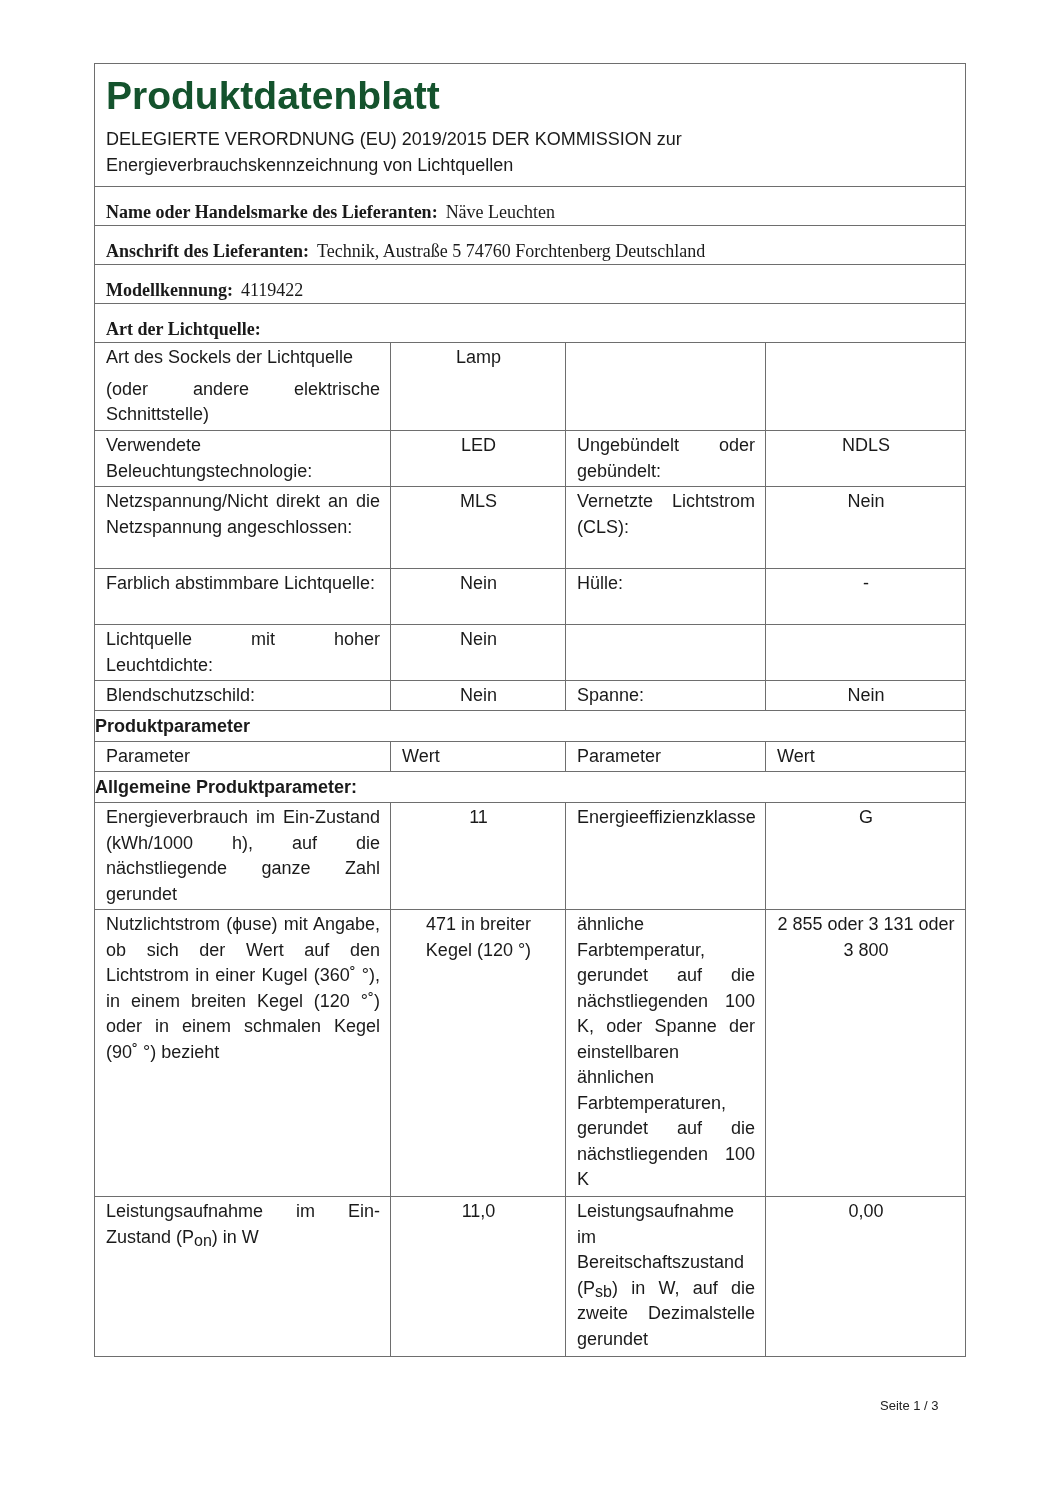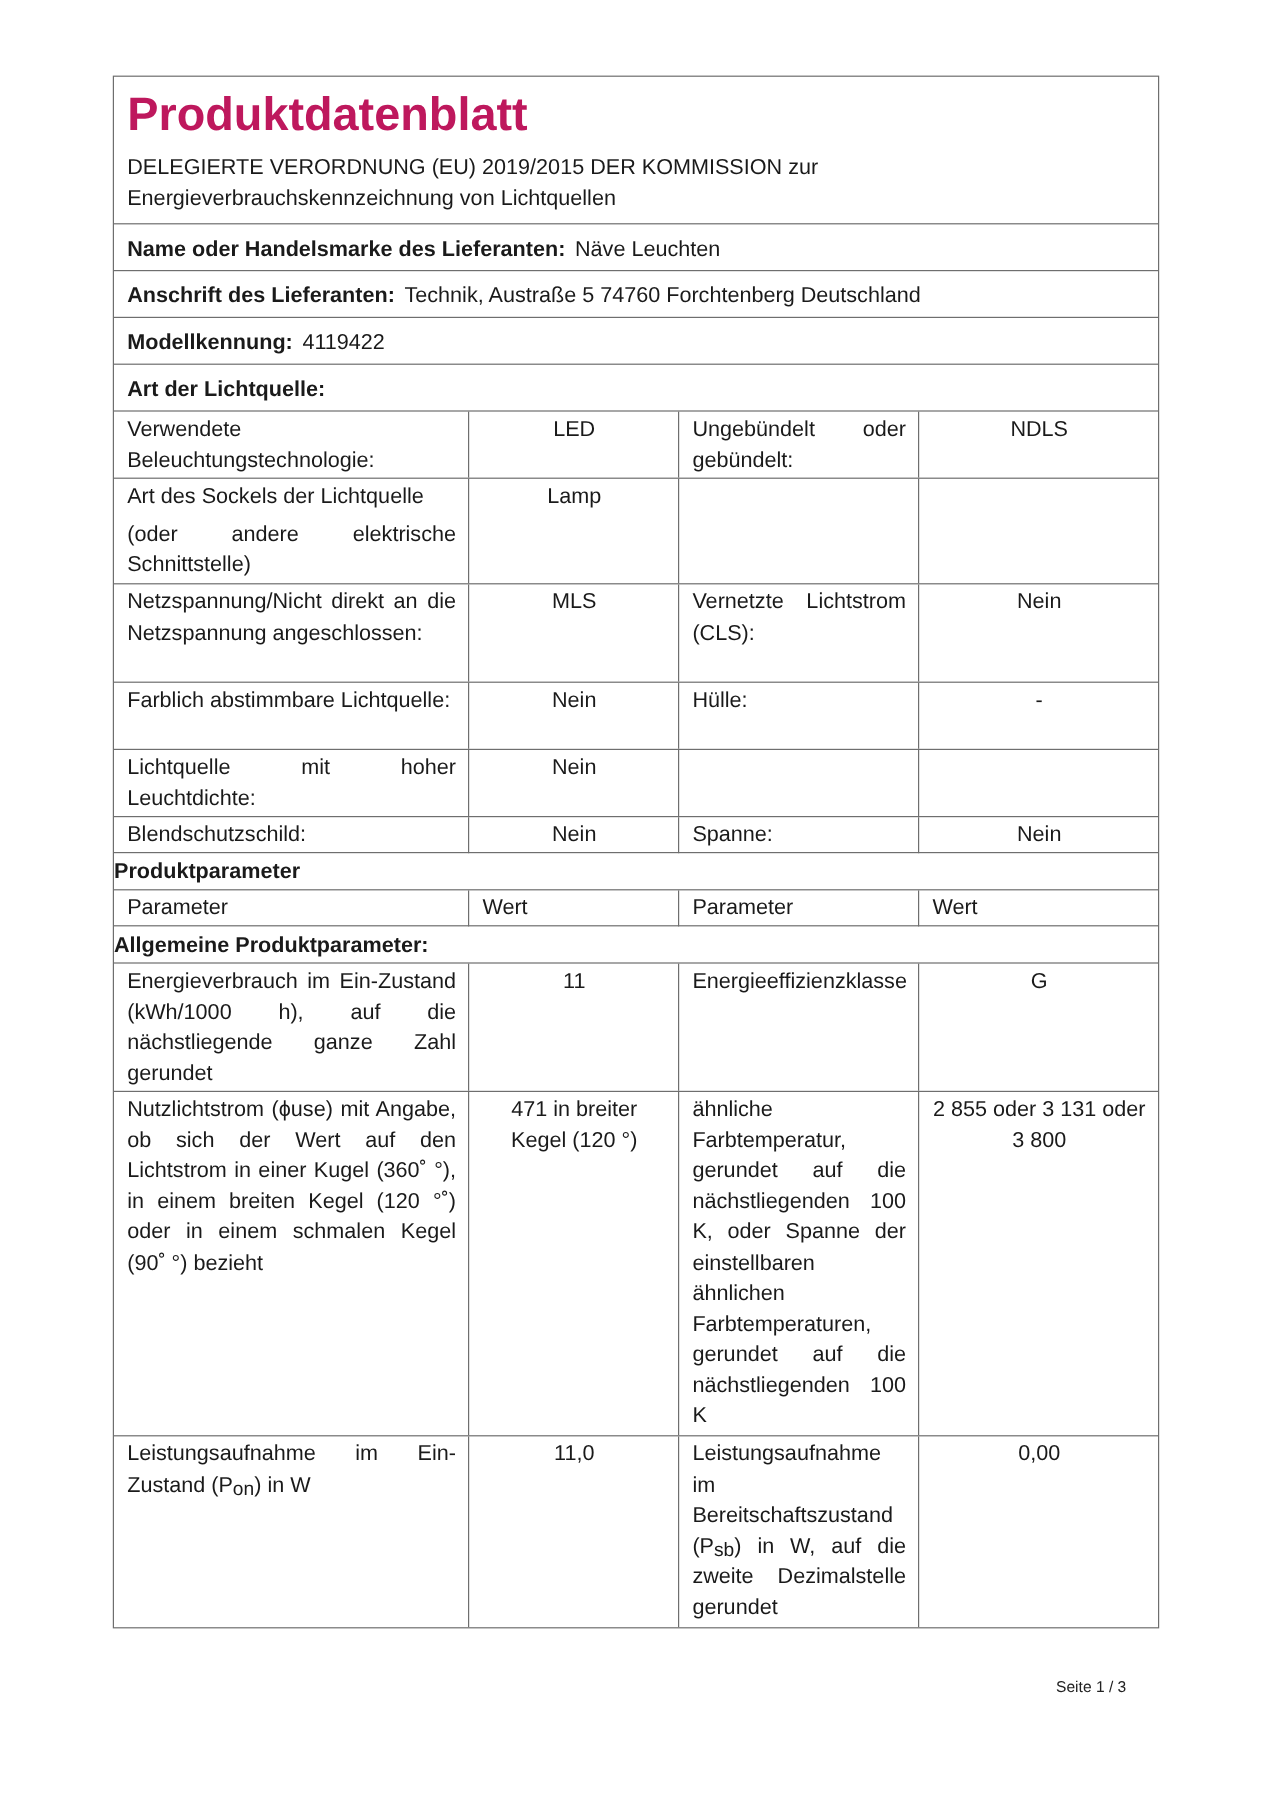--- a/index.html
+++ b/index.html
@@ -1,23 +1,23 @@
 <!DOCTYPE html>
 <html><head>
 <meta charset="utf-8">
 <style>
   html, body { margin: 0; padding: 0; background: #ffffff; }
   body { width: 1061px; height: 1500px; position: relative; font-family: "Liberation Sans", "DejaVu Sans", sans-serif; color: #1a1a1a; }
   .sheet { position: absolute; left: 94px; top: 63px; width: 872px; border: 1px solid #6e6e6e; box-sizing: border-box; }
   .row { border-bottom: 1px solid #6e6e6e; box-sizing: border-box; }
   .row:last-child { border-bottom: none; }
   .full { padding: 6px 11px 8px 11px; font-size: 18px; line-height: 26px; }
-  .title { font-family: "Liberation Sans", sans-serif; font-weight: bold; font-size: 39px; line-height: 44px; color: #be185d; margin: 0 0 8px 0; padding-top: 4px; }
+  .title { font-family: "Liberation Sans", sans-serif; font-weight: bold; font-size: 39px; line-height: 44px; color: #14532d; margin: 0 0 8px 0; padding-top: 4px; }
   .subtitle { font-size: 18px; line-height: 26px; }
-  .kv { height: 39px; padding: 0 11px; display: flex; align-items: center; padding-top: 2px; font-size: 18px; line-height: 26px; }
+  .kv { height: 39px; padding: 0 11px; display: flex; align-items: flex-end; padding-top: 2px; font-size: 18px; line-height: 26px; font-family: Liberation Serif, serif; }
   .kv .k { font-weight: bold; margin-right: 8px; }
   .grid { display: grid; grid-template-columns: 296px 175px 200px 199px; }
   .cell { padding: 2px 10px 2px 11px; font-size: 18px; line-height: 25.5px; border-right: 1px solid #6e6e6e; box-sizing: border-box; }
   .cell:last-child { border-right: none; }
   .just { text-align: justify; text-align-last: left; }
   .center { text-align: center; }
   .section { text-align: left; font-weight: bold; font-size: 18px; line-height: 28px; padding: 1px 0; }
   .footer { position: absolute; left: 880px; top: 1398px; width: 86px; text-align: left; font-size: 13px; color: #222; }
   sub { font-size: 16px; vertical-align: -3px; line-height: 0; }
 </style>
@@ -41,34 +41,34 @@
     <span>Technik, Austraße 5 74760 Forchtenberg Deutschland</span>
   </div>
   <div class="row kv">
     <span class="k">Modellkennung:</span>
     <span>4119422</span>
   </div>
   <div class="row kv">
     <span class="k">Art der Lichtquelle:</span>
   </div>
 
-  <div class="row grid" style="height:56px">
-    <div class="cell just">Verwendete Beleuchtungstechnologie:</div>
-    <div class="cell center">LED</div>
-    <div class="cell just">Ungebündelt oder gebündelt:</div>
-    <div class="cell center">NDLS</div>
-  </div>
   <div class="row grid" style="height:88px">
     <div class="cell">
       <div style="margin-bottom:6px">Art des Sockels der Lichtquelle</div>
       <div class="just">(oder andere elektrische Schnittstelle)</div>
     </div>
     <div class="cell center">Lamp</div>
     <div class="cell just"></div>
     <div class="cell center"></div>
+  </div>
+  <div class="row grid" style="height:56px">
+    <div class="cell just">Verwendete Beleuchtungstechnologie:</div>
+    <div class="cell center">LED</div>
+    <div class="cell just">Ungebündelt oder gebündelt:</div>
+    <div class="cell center">NDLS</div>
   </div>
   <div class="row grid" style="height:82px">
     <div class="cell just">Netzspannung/Nicht direkt an die Netzspannung angeschlossen:</div>
     <div class="cell center">MLS</div>
     <div class="cell just">Vernetzte Lichtstrom (CLS):</div>
     <div class="cell center">Nein</div>
   </div>
   <div class="row grid" style="height:56px">
     <div class="cell just">Farblich abstimmbare Lichtquelle:</div>
     <div class="cell center">Nein</div>

